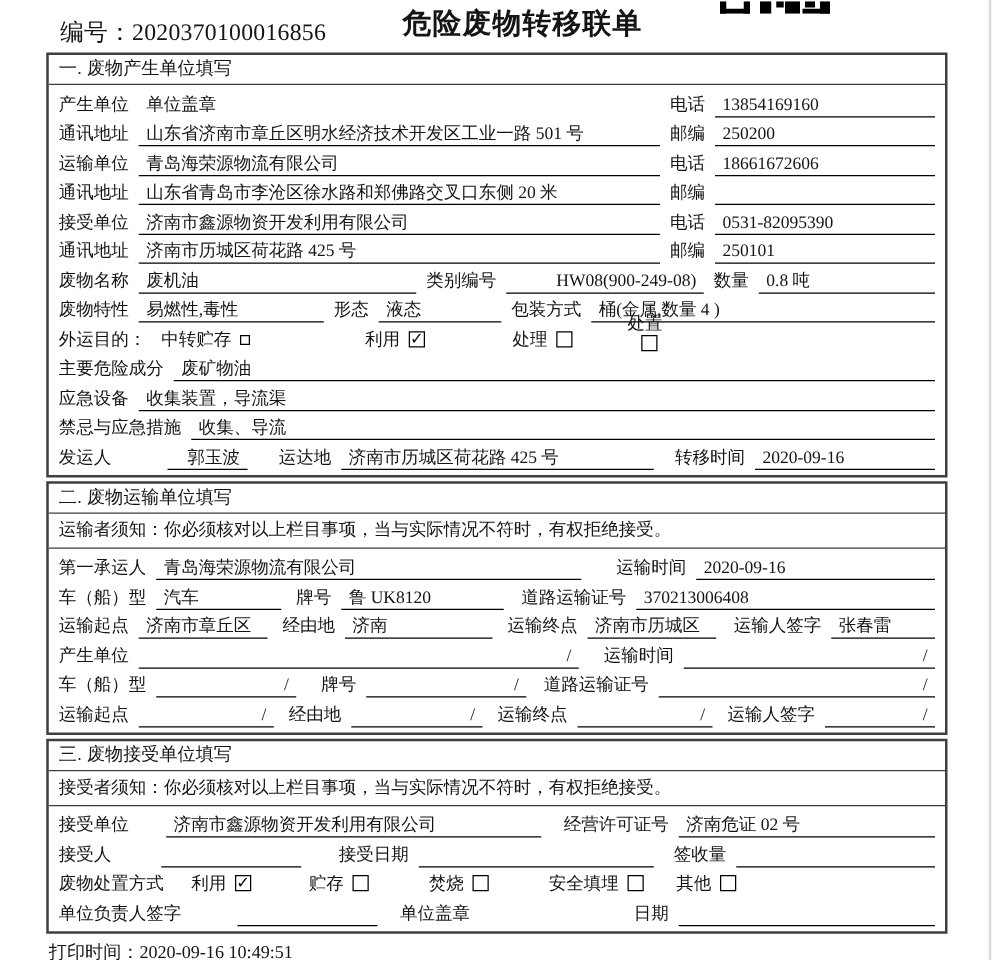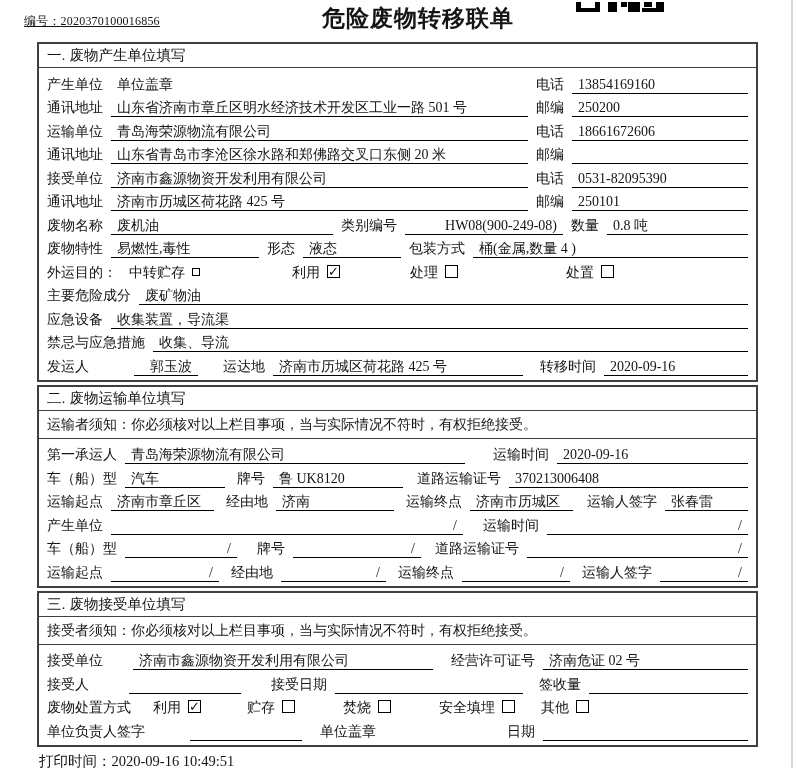--- a/index.html
+++ b/index.html
@@ -3,21 +3,21 @@
 <meta charset="utf-8">
 <style>
   html,body{margin:0;padding:0;}
   body{
     width:796px;height:768px;background:#ffffff;
     font-family:"Liberation Serif","DejaVu Serif",serif;
     font-size:14px;color:#141414;position:relative;overflow:hidden;
   }
   .sheet{position:absolute;left:0;top:0;width:796px;height:768px;}
   .sheet::after{content:"";position:absolute;right:3px;top:0;bottom:0;width:2px;background:#d9d9d9;}
-  .num{position:absolute;left:24px;top:13px;font-size:12px;letter-spacing:.2px;text-decoration:underline;}
+  .num{position:absolute;left:48px;top:13px;font-size:19px;letter-spacing:.2px;}
   .doc-title{
     position:absolute;left:0;top:3px;width:836px;text-align:center;
     font-family:"Liberation Sans","DejaVu Sans",sans-serif;
     font-weight:700;font-size:23px;letter-spacing:1px;
   }
   .qr{position:absolute;left:576px;top:0;width:88px;height:10px;}
   .content{position:absolute;left:37px;top:42px;width:721px;}
   .fbox{border:2px solid #3f3f3f;margin-bottom:3px;box-sizing:border-box;background:#fff;}
   .sec-h{
     font-family:"Liberation Sans","DejaVu Sans",sans-serif;
@@ -134,21 +134,21 @@
               <span class="cbx sm"></span>
             </span>
             <span class="chk" style="margin-left: 92px;">
               <span>利用</span>
               <span class="cbx">✓</span>
             </span>
             <span class="chk" style="margin-left: 70px;">
               <span>处理</span>
               <span class="cbx"></span>
             </span>
-            <span class="chk" style="margin-left: 108px;">
+            <span class="chk" style="margin-left: 44px; flex-direction: column;">
               <span>处置</span>
               <span class="cbx"></span>
             </span>
           </div>
           <div class="row">
             <span class="lbl">主要危险成分</span>
             <span class="fld grow">废矿物油</span>
           </div>
           <div class="row">
             <span class="lbl">应急设备</span>

